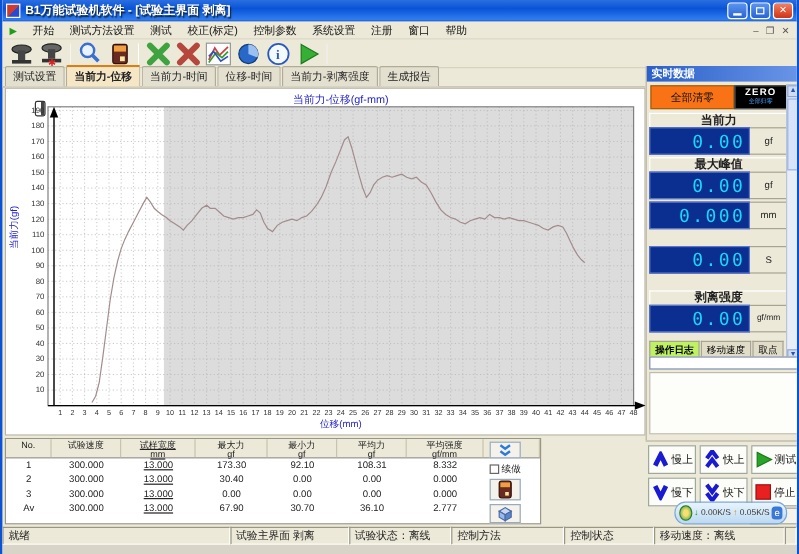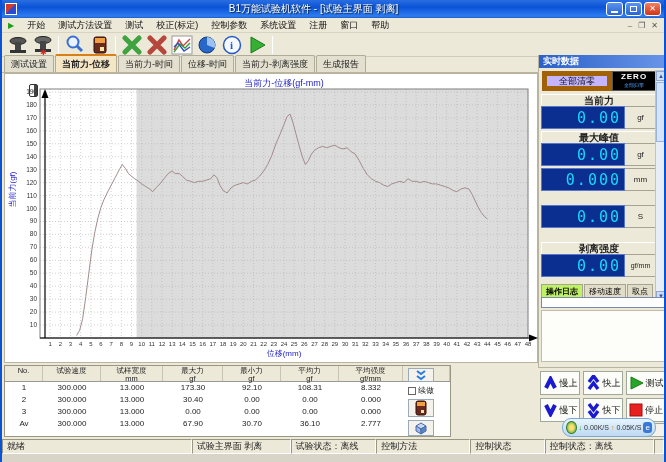--- a/index.html
+++ b/index.html
@@ -7,22 +7,22 @@
   body { font-family:"Liberation Sans","DejaVu Sans",sans-serif; }
   #app { position:relative; width:666px; height:462px; background:#ece9d8;
          border-left:2px solid #0a53d7; border-right:2px solid #0a53d7; overflow:hidden; }
 
   
   .titlebar { position:absolute; left:0; top:0; width:100%; height:18px;
     background:linear-gradient(#2a6ee0,#0a53d7 40%,#2f7df0 90%,#1a5cc8);
     display:flex; align-items:center; padding:0 3px; color:#fff; }
   .titlebar .app-icon { width:12px; height:12px; margin-right:4px;
     background:linear-gradient(135deg,#d23a2a 50%,#2a4ad2 50%); border:1px solid #fff; }
-  .titlebar .title { font-size:10px; font-weight:normal; text-shadow:1px 1px 1px #123;
-    white-space:nowrap; flex:1;text-align:center; }
+  .titlebar .title { font-size:10px; font-weight:bold; text-shadow:1px 1px 1px #123;
+    white-space:nowrap; flex:1; }
   .winbtns { display:flex; gap:2px; }
   .winbtn { width:17px; height:14px; border:1px solid #fff; border-radius:3px;
     background:linear-gradient(#5a94f0,#2a64d0); display:flex; align-items:center; justify-content:center;
     color:#fff; font-size:8px; line-height:1; }
   .winbtn.close { background:linear-gradient(#f08060,#d03418); }
   .winbtn .minbar { width:7px; height:2px; background:#fff; margin-top:6px; }
   .winbtn .restbox { width:7px; height:6px; border:1px solid #fff; }
 
   
   .menubar { position:absolute; left:0; top:18px; width:100%; height:15px; background:#ece9d8;
@@ -58,36 +58,36 @@
   #chart-svg { position:absolute; left:0; top:10px; }
 
   
   .results { position:absolute; left:2px; top:365px; width:447px; height:72px; background:#fff;
     border:1px solid #9a9684; font-size:8px; color:#222; }
   .res-head { display:flex; background:#ece9d8; border-bottom:1px solid #999; height:16px; }
   .res-head .th { border-right:1px solid #c8c4b0; text-align:center; line-height:1.05;
     font-size:7.5px; padding-top:1px; }
   .tr { display:flex; height:12px; }
   .tr .td { text-align:center; font-size:8px; line-height:12px; }
-  .c0{width:38px;} .c1{width:58px;} .c2{width:62px;} .c3{width:60px;}
+  .c0{width:38px;} .c1{width:58px;} .c2{width:62px;text-decoration:underline;} .c3{width:60px;}
   .c4{width:58px;} .c5{width:58px;} .c6{width:64px;} .c7{flex:1;}
   .res-side { position:absolute; right:14px; top:2px; width:30px; display:flex; flex-direction:column;
     align-items:center; gap:3px; }
   .side-btn { width:26px; height:14px; background:#f4f2ea; border:1px solid #9ab; display:flex;
     align-items:center; justify-content:center; }
   .cont-row { display:flex; align-items:center; gap:2px; font-size:8px; }
   .cont-row .cb { width:8px; height:8px; border:1px solid #666; background:#fff; }
 
   
   .rt-panel { position:absolute; left:536px; top:55px; width:130px; height:312px; background:#ece9d8;
     border-left:1px solid #b8b4a0; }
   .rt-head { height:13px; background:linear-gradient(90deg,#2a60c8,#6a96e8); color:#fff;
     font-size:9px; font-weight:bold; padding:0 4px; line-height:13px; }
   .zero-row { position:absolute; left:3px; top:16px; width:114px; height:20px; display:flex; }
-  .zero-all { flex:1; background:#c4b5fd; border:5px solid #a16207; font-size:9px; color:#111;
+  .zero-all { flex:1; background:#f97316; border:1px solid #a16207; font-size:9px; color:#111;
     display:flex; align-items:center; justify-content:center; }
   .zero-btn { width:44px; background:#000; border:1px solid #555; color:#fff; text-align:center; }
   .zero-btn .z1 { font-size:8px; font-weight:bold; letter-spacing:1px; line-height:10px; }
   .zero-btn .z2 { font-size:5px; color:#4aa0ff; line-height:6px; }
   .rt-group { position:absolute; left:2px; width:116px; }
   .rt-label { height:12px; text-align:center; font-size:10px; font-weight:bold; color:#222;
     background:#ece9d8; border:1px solid #fff; border-right-color:#a8a494; border-bottom:none; line-height:12px; }
   .rt-lcd-row { display:flex; height:23px; }
   .rt-lcd { width:84px; background:#0b2f91; border:1px solid #5a76c8; color:#18d8f8;
     font-family:"DejaVu Sans Mono",monospace; font-size:15px; text-align:right; padding:2px 3px 0 0;
@@ -611,18 +611,18 @@
     <span>0.05K/S</span>
     <div class="net-e">e</div>
   </div>
 
   <div class="statusbar">
     <div class="sb-cell" style="width:200px">就绪</div>
     <div class="sb-cell" style="width:104px">试验主界面 剥离</div>
     <div class="sb-cell" style="width:90px">试验状态：离线</div>
     <div class="sb-cell" style="width:99px">控制方法</div>
     <div class="sb-cell" style="width:78px">控制状态</div>
-    <div class="sb-cell" style="width:115px">控制状态：离线</div>
+    <div class="sb-cell" style="width:115px">移动速度：离线</div>
     <div class="sb-cell" style="flex:1"></div>
   </div>
   <div class="bottom-strip"></div>
 
 </div>
 
 </body></html>

